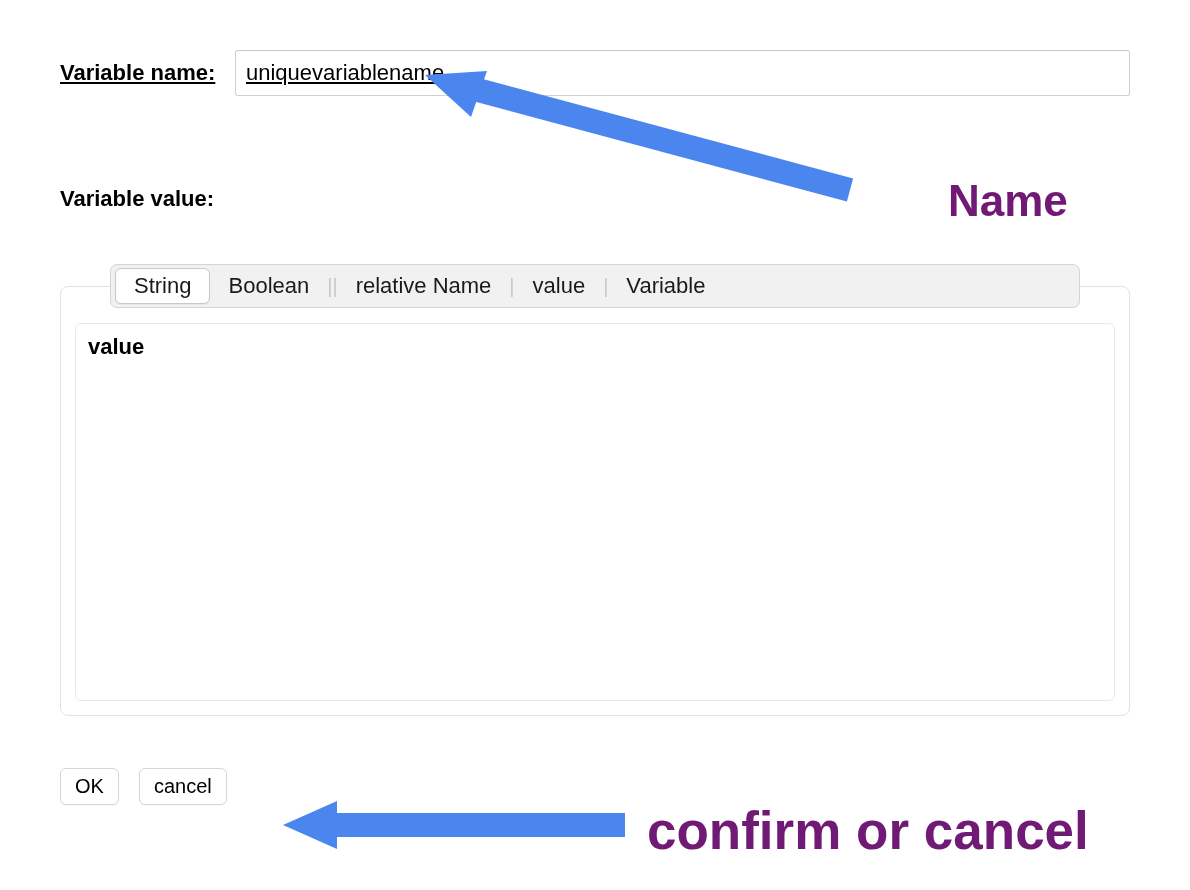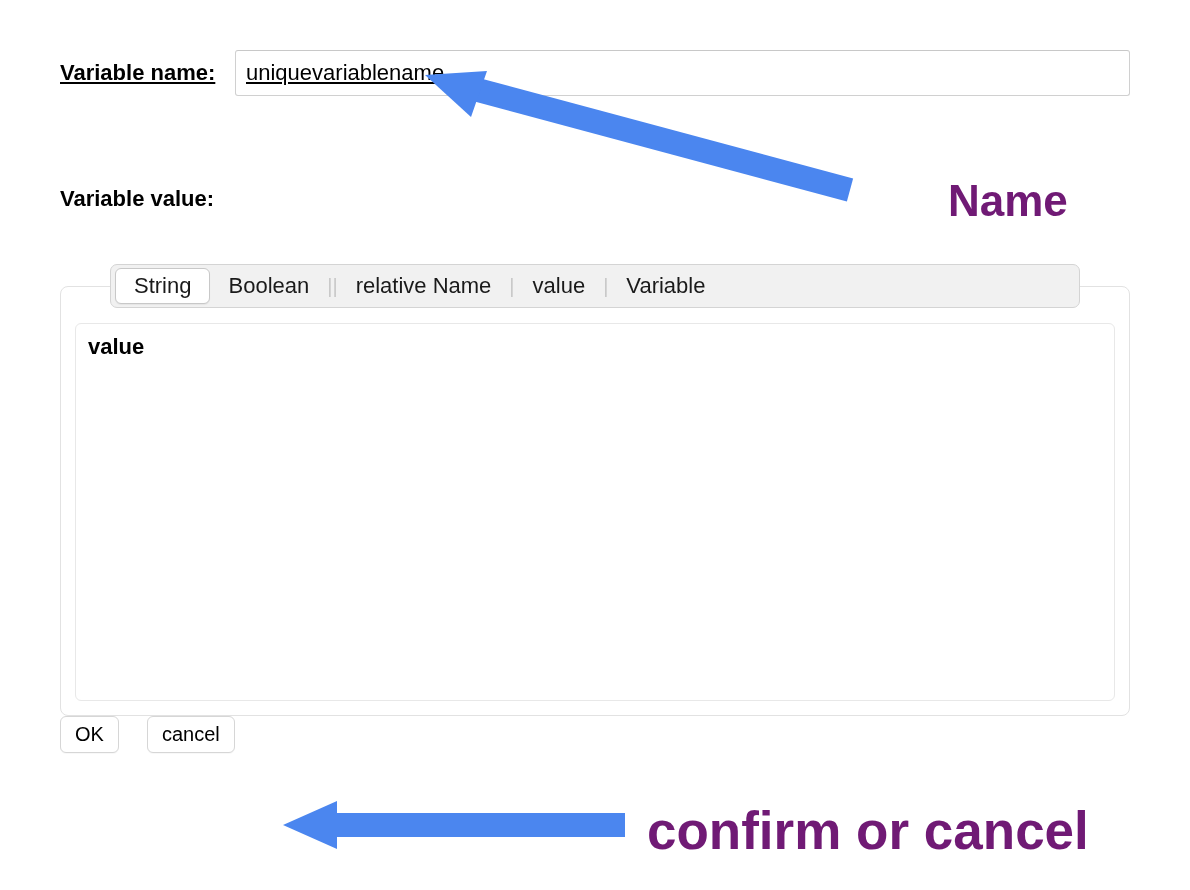--- a/index.html
+++ b/index.html
@@ -103,22 +103,23 @@
       padding: 10px 12px;
       font-size: 22px;
       font-weight: 700;
       color: #000;
       outline: none;
     }
 
     .button-row {
       display: flex;
       align-items: center;
-      gap: 28px;
+      gap: 20px;
       padding-left: 60px;
+      margin-top: 52px;
     }
     .btn {
       background: #fff;
       border: 1px solid #d6d6d6;
       border-radius: 6px;
       padding: 6px 14px;
       font-size: 20px;
       font-family: inherit;
       color: #000;
       cursor: pointer;

